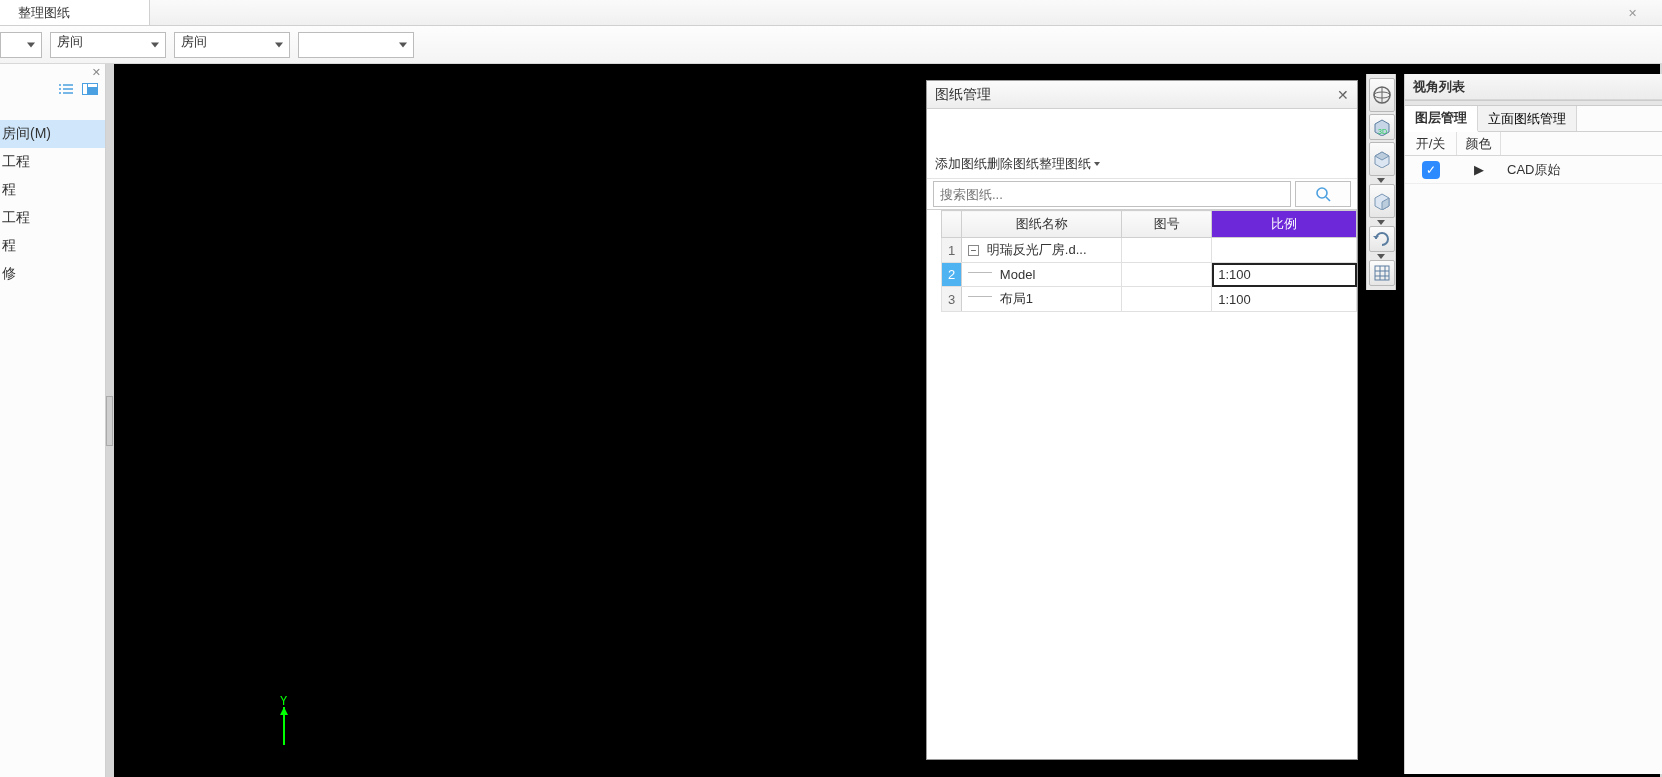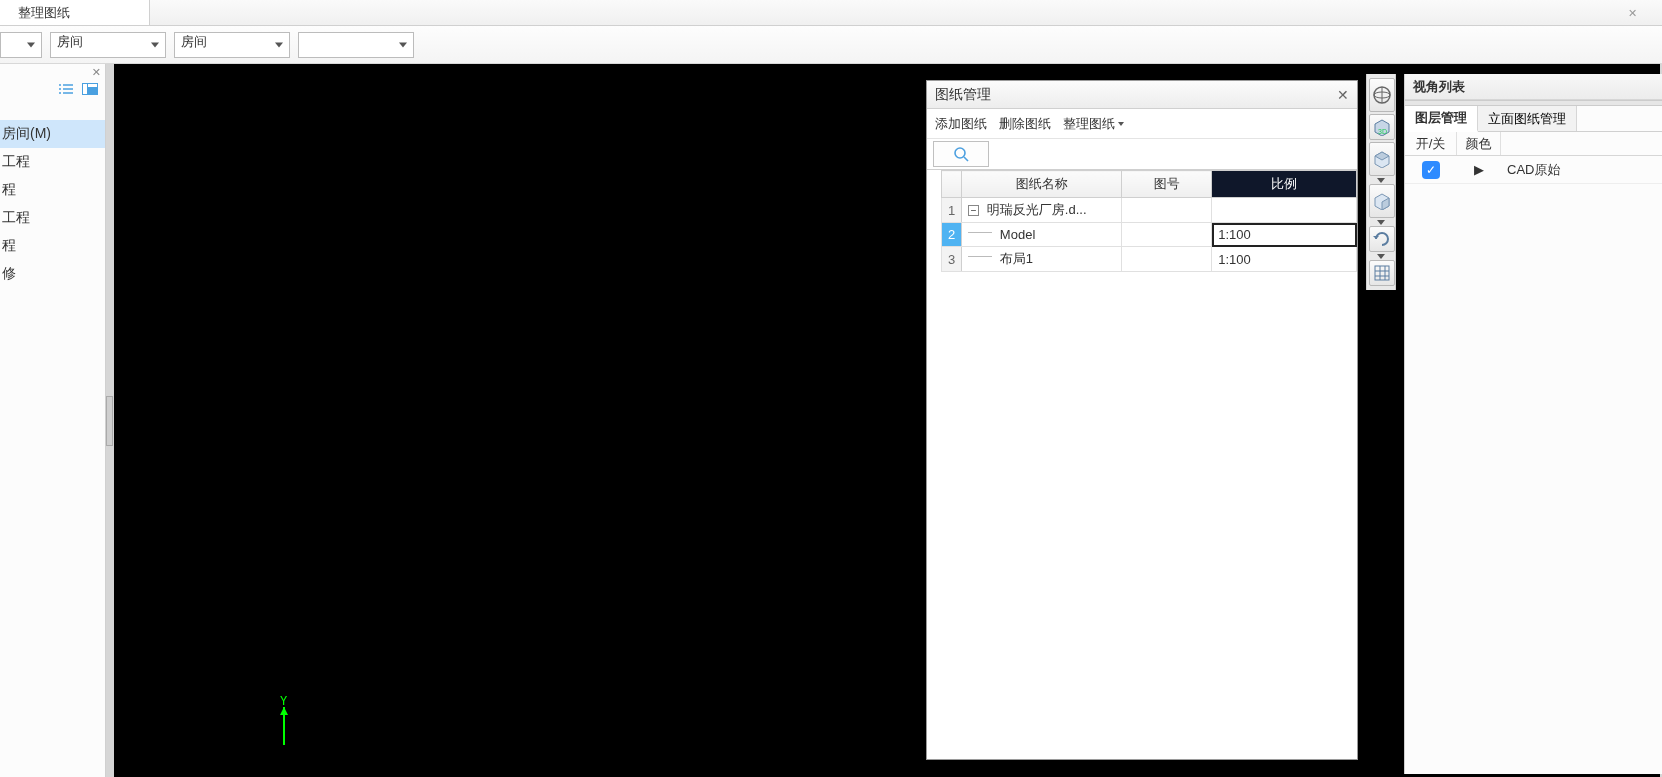--- a/index.html
+++ b/index.html
@@ -160,24 +160,24 @@
 .dm-close {
   position: absolute; right: 6px; top: 6px;
   width: 14px; height: 14px;
   color: #666;
   cursor: pointer;
 }
 .dm-toolbar {
   height: 30px;
   display: flex;
   align-items: center;
-  gap: 12px;
   padding: 0 8px;
   border-bottom: 1px solid #e4e4e4;
   font-size: 13px;
+  margin-top: 40px;
 }
 .dm-toolbar .link { color: #333; cursor: pointer; }
 .dm-toolbar .caret-sm {
   display:inline-block;width:0;height:0;
   border-left:3px solid transparent;border-right:3px solid transparent;
   border-top:4px solid #555; margin-left:3px; vertical-align: middle;
 }
 .dm-search {
   height: 30px;
   display: flex;
@@ -208,21 +208,21 @@
   border-collapse: collapse;
 }
 .dm-table th {
   background: linear-gradient(#fbfbfb,#efefef);
   border: 1px solid #cfcfcf;
   padding: 4px 6px;
   font-weight: normal;
   text-align: center;
 }
 .dm-table th.selected {
-  background: #0f172a;
+  background: #6d28d9;
   color: #fff;
   margin-top: 40px;
 }
 .dm-table td {
   border: 1px solid #e0e0e0;
   padding: 3px 6px;
   height: 24px;
 }
 .dm-table td.rownum {
   width: 16px;
@@ -424,20 +424,21 @@
     <span class="dm-close">✕</span>
   </div>
   <div class="dm-toolbar">
     <span class="link">添加图纸</span>
     <span class="link">删除图纸</span>
     <span class="link">
       <span>整理图纸</span><span class="caret-sm"></span>
     </span>
   </div>
   <div class="dm-search">
+    <input type="text" placeholder="搜索图纸..." style="">
     <div class="dm-search-btn">
       <svg width="16" height="16">
           <circle cx="7" cy="7" r="5" stroke="#4da0e0" stroke-width="1.6" fill="none"></circle>
           <line x1="11" y1="11" x2="15" y2="15" stroke="#4da0e0" stroke-width="1.6"></line>
         </svg>
     </div>
   </div>
   <div class="dm-table">
     <table>
       <thead>

